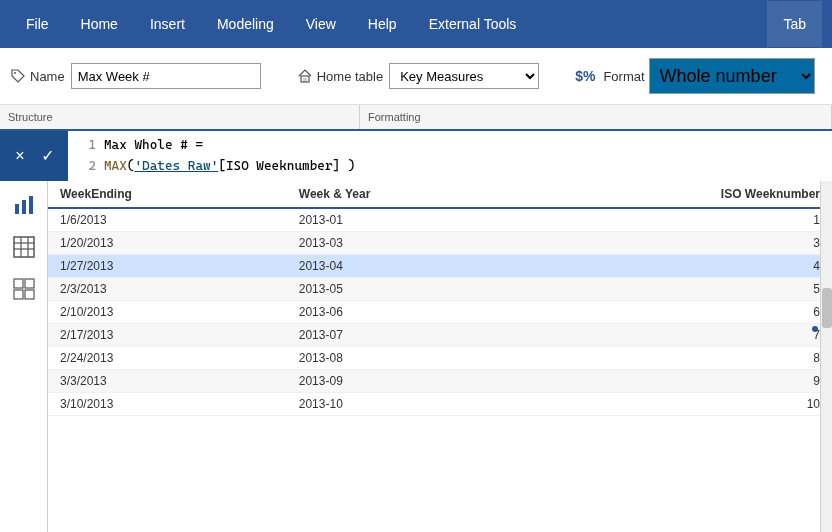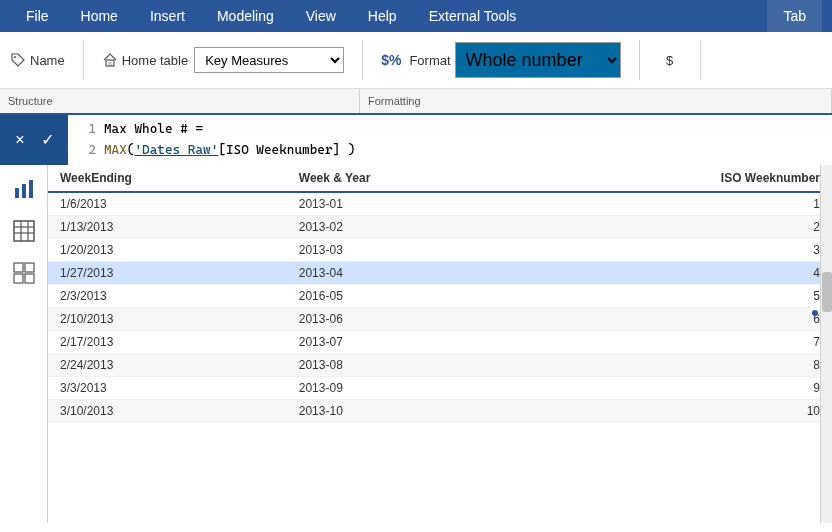--- a/index.html
+++ b/index.html
@@ -3,21 +3,21 @@
   <meta charset="utf-8">
   <style>
     * { margin: 0; padding: 0; box-sizing: border-box; }
     body { font-family: 'Segoe UI', Arial, sans-serif; font-size: 13px; background: #fff; width: 832px; height: 532px; overflow: hidden; }
 
     
     .menu-bar {
       display: flex;
       align-items: center;
       background: #2b579a;
-      height: 32px;
+      height: 48px;
       padding: 0 10px;
       color: #fff;
     }
     .menu-bar .menu-item {
       padding: 0 16px;
       height: 46px;
       display: flex;
       align-items: center;
       font-size: 14px;
       cursor: pointer;
@@ -306,20 +306,21 @@
 <div class="properties-row">
 
   <div class="prop-group">
     <div class="prop-label">
       <svg width="16" height="16" viewBox="0 0 16 16" fill="none">
         <path d="M2 2h6l6 6-6 6-6-6V2z" stroke="#555" stroke-width="1.2" fill="none"></path>
         <circle cx="5" cy="5" r="1" fill="#555"></circle>
       </svg>
       <span>Name</span>
     </div>
+    <input class="prop-input" type="text" value="Max Week #" style="">
   </div>
 
   <div class="divider-v"></div>
 
   <div class="prop-group">
     <div class="prop-label">
       <svg width="16" height="16" viewBox="0 0 16 16" fill="none">
         <path d="M2 8L8 2l6 6" stroke="#555" stroke-width="1.2" fill="none"></path>
         <rect x="4" y="8" width="8" height="6" stroke="#555" stroke-width="1.2" fill="none"></rect>
         <rect x="6" y="10" width="4" height="4" fill="#555" opacity="0.3"></rect>
@@ -415,37 +416,32 @@
             <th class="right">ISO Weeknumber</th>
           </tr>
         </thead>
         <tbody id="table-body">
         <tr>
               <td>1/6/2013</td>
               <td>2013-01</td>
               <td class="right">1</td>
             </tr>
             <tr>
-              <td>1/13/2013</td>
-              <td>2013-02</td>
-              <td class="right">2</td>
-            </tr>
-            <tr>
               <td>1/20/2013</td>
               <td>2013-03</td>
               <td class="right">3</td>
             </tr>
             <tr class="highlighted">
               <td>1/27/2013</td>
               <td>2013-04</td>
               <td class="right">4</td>
             </tr>
             <tr>
               <td>2/3/2013</td>
-              <td>2016-05</td>
+              <td>2013-05</td>
               <td class="right">5</td>
             </tr>
             <tr>
               <td>2/10/2013</td>
               <td>2013-06</td>
               <td class="right">6</td>
             </tr>
             <tr>
               <td>2/17/2013</td>
               <td>2013-07</td>

